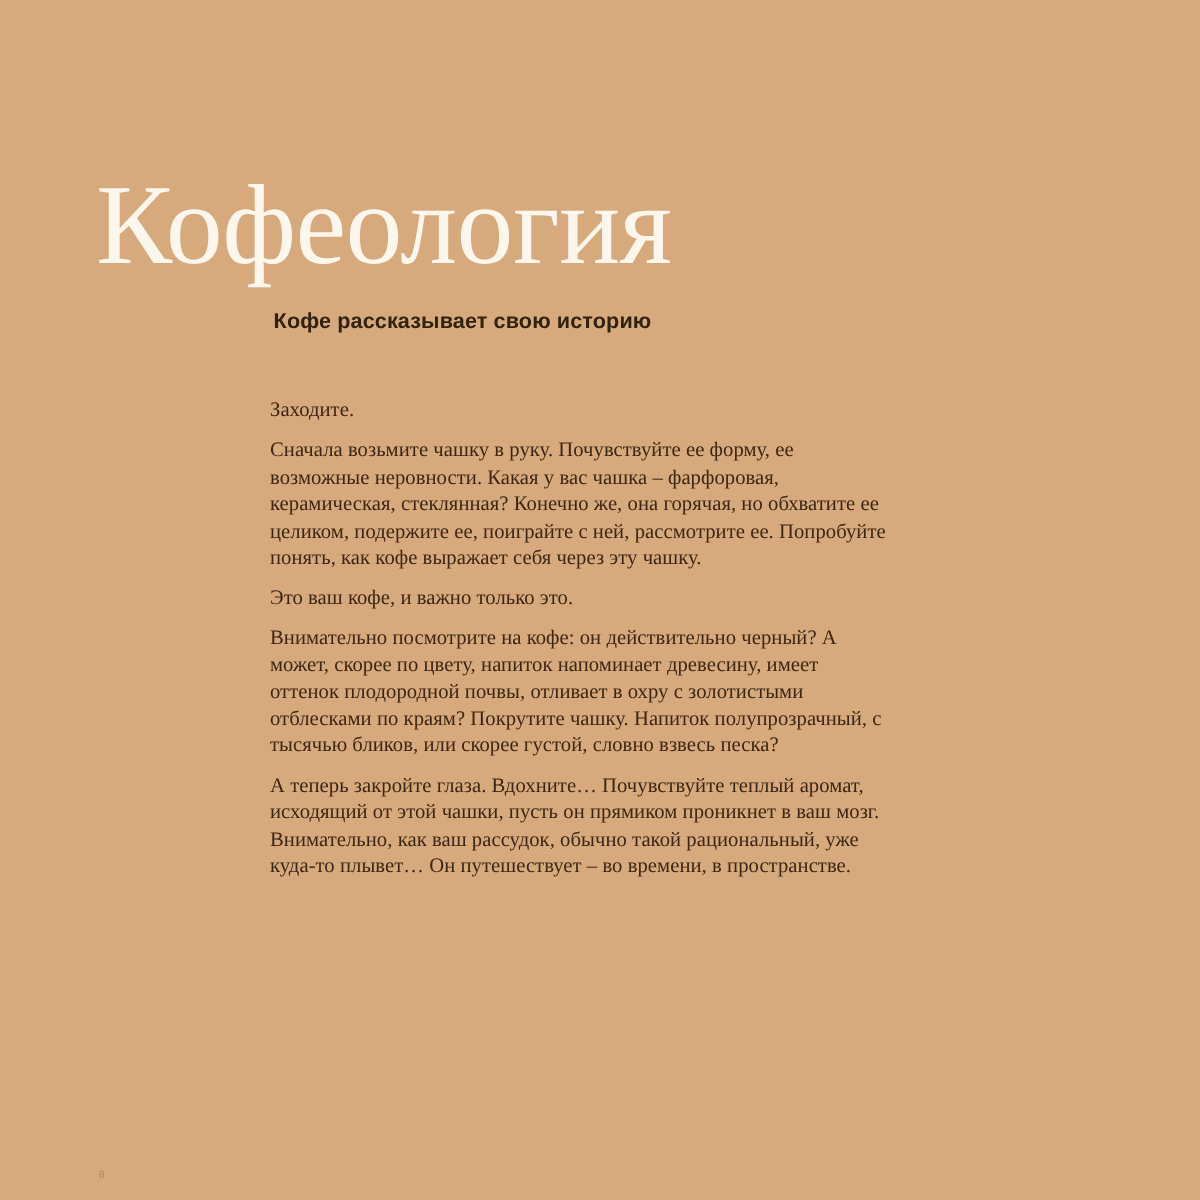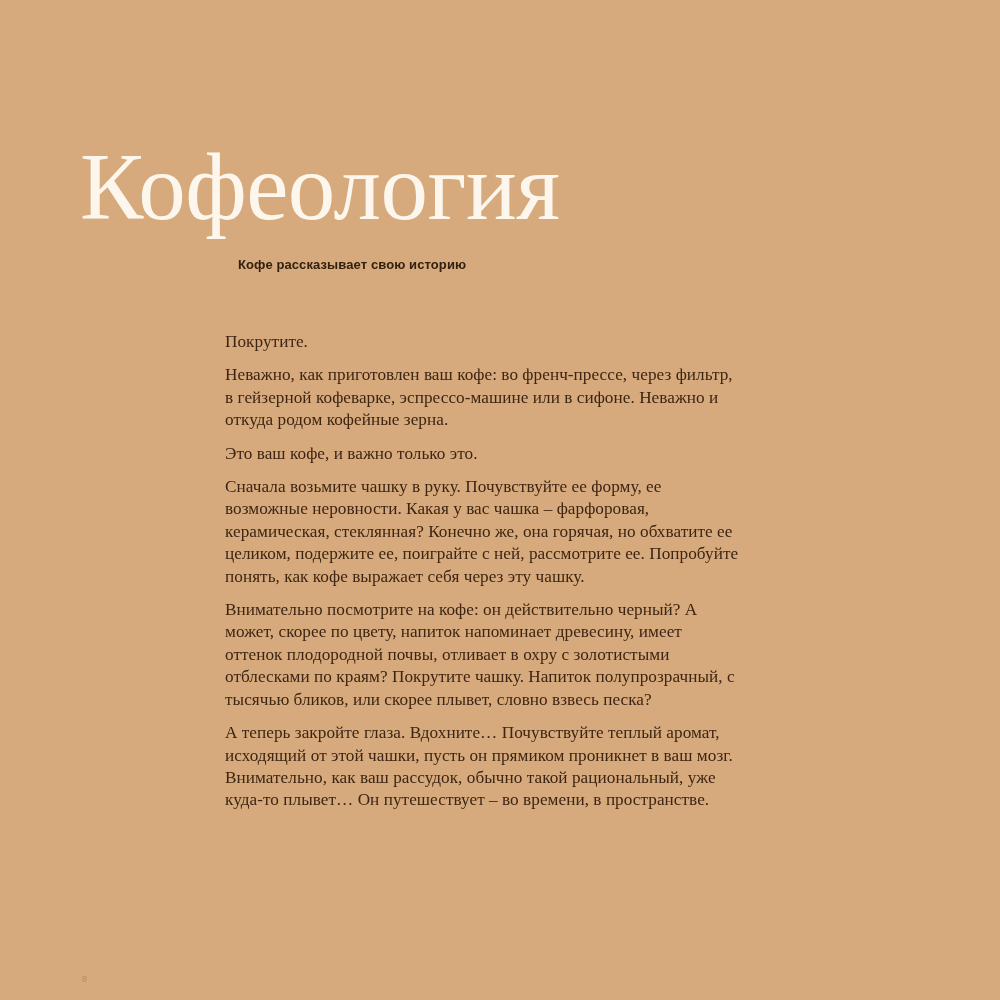--- a/index.html
+++ b/index.html
@@ -38,24 +38,24 @@
     line-height: 1.0;
     letter-spacing: -0.5px;
     color: #fdf6ec;
     white-space: nowrap;
   }
   .subtitle-row {
     margin-top: 22px;
     padding-left: 146px;
   }
   .book-subtitle {
-    margin: 12px;
+    margin: 2px;
     font-family: "Liberation Sans", "DejaVu Sans", sans-serif;
     font-weight: 700;
-    font-size: 13px;
+    font-size: 18px;
     letter-spacing: 0.1px;
     color: #32210f;
     white-space: nowrap;
   }
 
   
   .article {
     position: absolute;
     left: 225px;
     top: 331px;
@@ -91,23 +91,22 @@
 <div class="page">
 
   <header class="masthead">
     <h1 class="book-title">Кофеология</h1>
     <div class="subtitle-row">
       <p class="book-subtitle">Кофе рассказывает свою историю</p>
     </div>
   </header>
 
   <main class="article">
-    <p class="para">Покрутите.</p>
-    <p class="para">Неважно, как приготовлен ваш кофе: во френч-прессе, через фильтр, в гейзерной кофеварке, эспрессо-машине или в сифоне. Неважно и откуда родом кофейные зерна.</p>
+    <p class="para">Заходите.</p>
+    <p class="para">Сначала возьмите чашку в руку. Почувствуйте ее форму, ее возможные неровности. Какая у вас чашка – фарфоровая, керамическая, стеклянная? Конечно же, она горячая, но обхватите ее целиком, подержите ее, поиграйте с ней, рассмотрите ее. Попробуйте понять, как кофе выражает себя через эту чашку.</p>
     <p class="para">Это ваш кофе, и важно только это.</p>
-    <p class="para">Сначала возьмите чашку в руку. Почувствуйте ее форму, ее возможные неровности. Какая у вас чашка – фарфоровая, керамическая, стеклянная? Конечно же, она горячая, но обхватите ее целиком, подержите ее, поиграйте с ней, рассмотрите ее. Попробуйте понять, как кофе выражает себя через эту чашку.</p>
-    <p class="para">Внимательно посмотрите на кофе: он действительно черный? А может, скорее по цвету, напиток напоминает древесину, имеет оттенок плодородной почвы, отливает в охру с золотистыми отблесками по краям? Покрутите чашку. Напиток полупрозрачный, с тысячью бликов, или скорее плывет, словно взвесь песка?</p>
+    <p class="para">Внимательно посмотрите на кофе: он действительно черный? А может, скорее по цвету, напиток напоминает древесину, имеет оттенок плодородной почвы, отливает в охру с золотистыми отблесками по краям? Покрутите чашку. Напиток полупрозрачный, с тысячью бликов, или скорее густой, словно взвесь песка?</p>
     <p class="para">А теперь закройте глаза. Вдохните… Почувствуйте теплый аромат, исходящий от этой чашки, пусть он прямиком проникнет в ваш мозг. Внимательно, как ваш рассудок, обычно такой рациональный, уже куда-то плывет… Он путешествует – во времени, в пространстве.</p>
   </main>
 
   <div class="folio">8</div>
 
 </div>
 
 </body></html>

